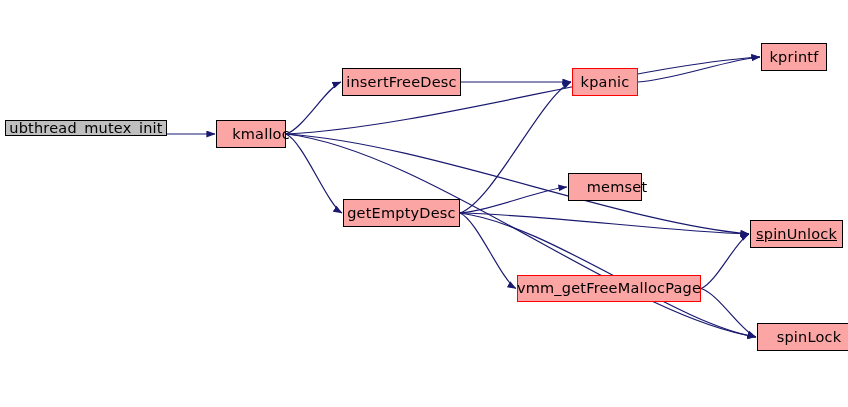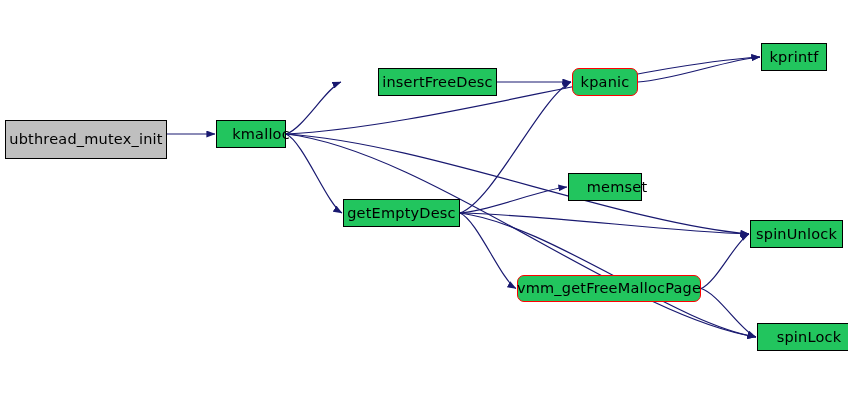--- a/index.html
+++ b/index.html
@@ -23,32 +23,31 @@
     top: 0;
     width: 848px;
     height: 407px;
   }
   .node {
     position: absolute;
     box-sizing: border-box;
     display: flex;
     align-items: center;
     justify-content: center;
-    background: #22c55e;
+    background: #fca5a5;
     border: 1px solid #000000;
     font-size: 14.5px;
     line-height: 1;
     color: #000000;
     white-space: nowrap;
     letter-spacing: 0.2px;
     z-index: 2;
   }
   .node.red {
     border-color: #ff0000;
-    border-radius: 7px;
   }
   .node.current {
     background: #bfbfbf;
     border-color: #000000;
   }
   .node-label {
     pointer-events: none;
   }
 </style>
 </head>
@@ -75,42 +74,42 @@
         <path d="M460,213 C492.4,210.582 537.76,189.93800000000002 567,187" marker-end="url(#arrowhead)" stroke="#191970" stroke-width="1.2" fill="none"></path>
         <path d="M460,213 C547,214.953 668.8,231.62699999999998 749,234" marker-end="url(#arrowhead)" stroke="#191970" stroke-width="1.2" fill="none"></path>
         <path d="M460,213 C477.1,220.0215 501.04,279.9685 516,288.5" marker-end="url(#arrowhead)" stroke="#191970" stroke-width="1.2" fill="none"></path>
         <path d="M460,213 C549.1,224.532 673.84,322.988 756,337" marker-end="url(#arrowhead)" stroke="#191970" stroke-width="1.2" fill="none"></path>
         <path d="M701,288.5 C715.7,283.4315 736.28,240.1585 749,234" marker-end="url(#arrowhead)" stroke="#191970" stroke-width="1.2" fill="none"></path>
         <path d="M701,288.5 C717.8,293.01050000000004 741.32,331.5195 756,337" marker-end="url(#arrowhead)" stroke="#191970" stroke-width="1.2" fill="none"></path>
       </g>
   </svg>
 
   <div id="node-layer">
-      <div class="node current" style="left: 5px; top: 120px; width: 162px; height: 39px;">
+      <div class="node current" style="left: 5px; top: 120px; width: 162px; height: 16px;">
         <span class="node-label">ubthread_mutex_init</span>
       </div>
       <div class="node" style="left: 216px; top: 120px; width: 70px; height: 28px; padding-left: 20px;">
         <span class="node-label">kmalloc</span>
       </div>
-      <div class="node" style="left: 342px; top: 68px; width: 119px; height: 28px; margin-left: 36px;">
+      <div class="node" style="left: 342px; top: 68px; width: 119px; height: 28px;">
         <span class="node-label">insertFreeDesc</span>
       </div>
       <div class="node red" style="left: 572px; top: 68px; width: 66px; height: 28px;">
         <span class="node-label">kpanic</span>
       </div>
       <div class="node" style="left: 761px; top: 43px; width: 66px; height: 28px;">
         <span class="node-label">kprintf</span>
       </div>
       <div class="node" style="left: 568px; top: 173px; width: 74px; height: 28px; padding-left: 24px;">
         <span class="node-label">memset</span>
       </div>
       <div class="node" style="left: 343px; top: 199px; width: 117px; height: 28px; text-align: center;">
         <span class="node-label">getEmptyDesc</span>
       </div>
-      <div class="node" style="left: 750px; top: 220px; width: 93px; height: 28px;">
+      <div class="node" style="left: 750px; top: 220px; width: 93px; height: 28px; text-decoration: underline;">
         <span class="node-label">spinUnlock</span>
       </div>
       <div class="node red" style="left: 517px; top: 275px; width: 184px; height: 27px;">
         <span class="node-label">vmm_getFreeMallocPage</span>
       </div>
       <div class="node" style="left: 757px; top: 323px; width: 104px; height: 28px;">
         <span class="node-label">spinLock</span>
       </div>
     </div>
 

